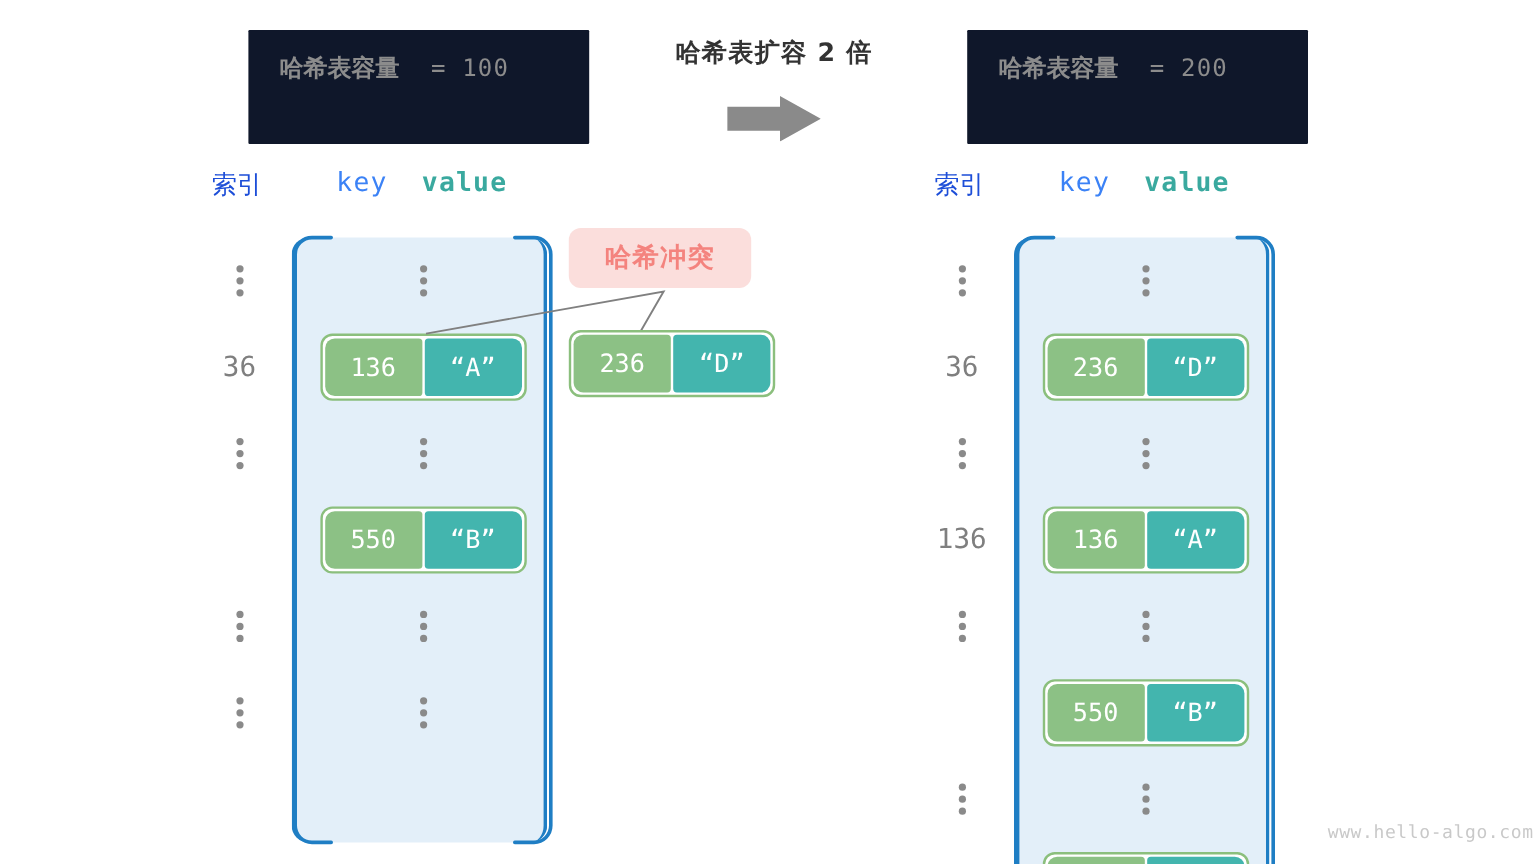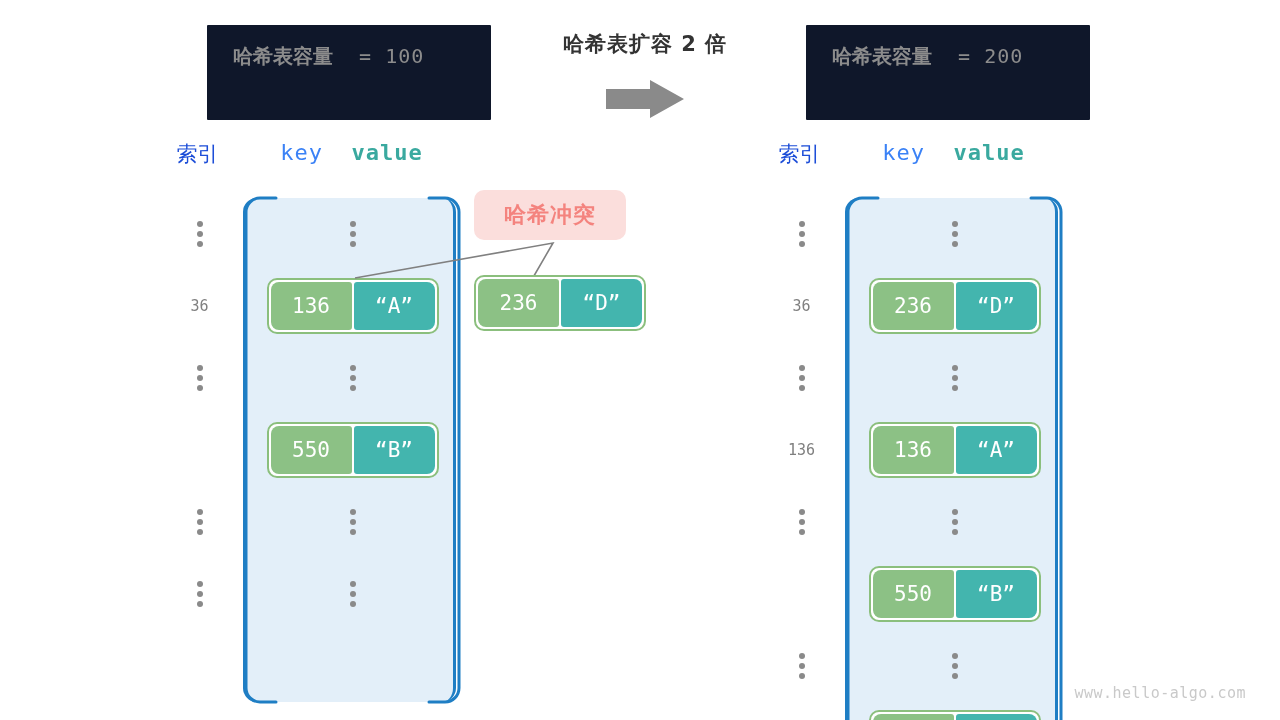--- a/index.html
+++ b/index.html
@@ -147,21 +147,21 @@
   .row-index {
     position: absolute;
     left: -93px;
     top: 0;
     width: 93px;
     height: 72px;
     display: flex;
     align-items: center;
     justify-content: center;
     font-family: "DejaVu Sans Mono", "Liberation Mono", monospace;
-    font-size: 15px;
+    font-size: 23px;
     color: #7f7f7f;
   }
   .row-cellarea {
     position: absolute;
     left: 0;
     top: 0;
     width: 213px;
     height: 72px;
     display: flex;
     align-items: center;
@@ -242,21 +242,21 @@
     position: absolute;
     left: 0;
     top: 0;
     width: 1280px;
     height: 720px;
     pointer-events: none;
   }
 
   #watermark {
     position: absolute;
-    right: 34px;
+    right: 2px;
     bottom: 18px;
     font-family: "DejaVu Sans Mono", "Liberation Mono", monospace;
     font-size: 15px;
     color: #c9c9c9;
     letter-spacing: 0.5px;
   }
 </style>
 </head>
 <body>
 

